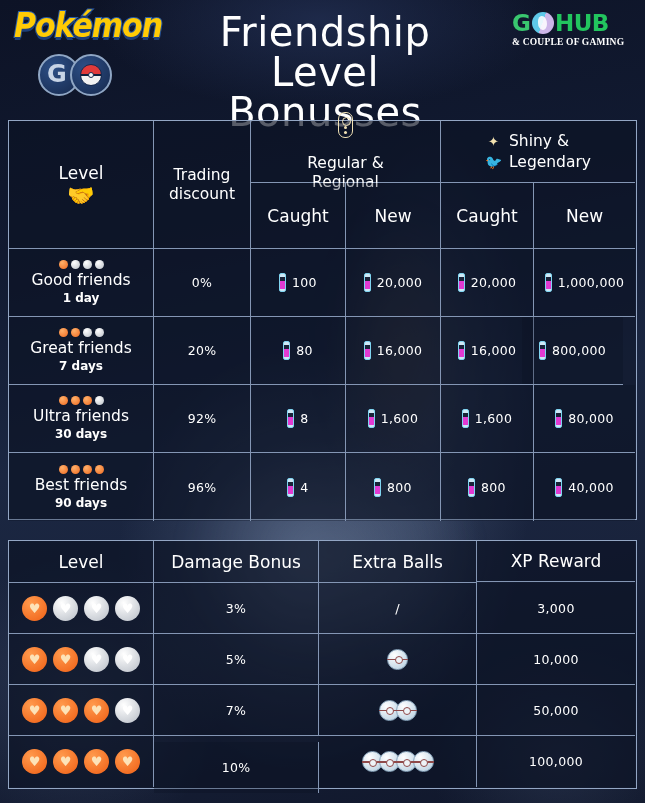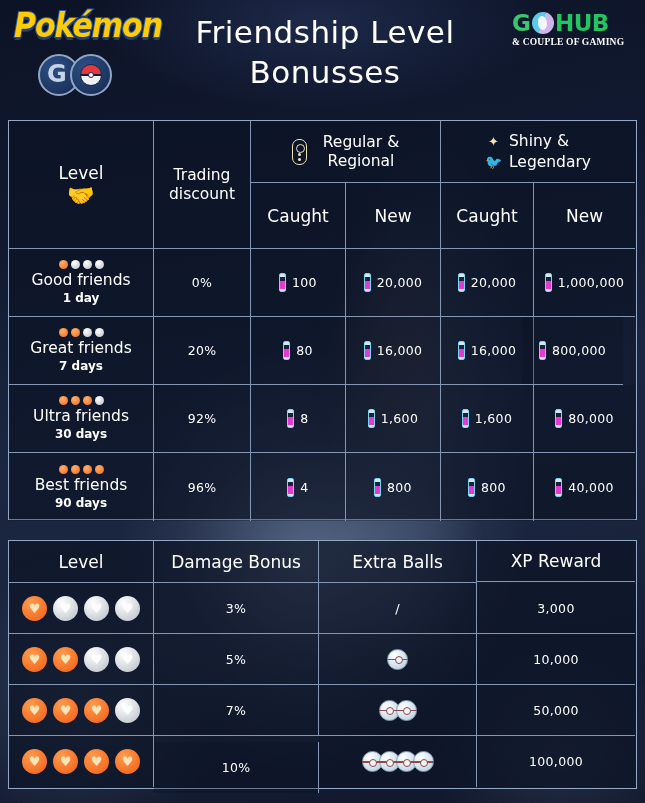--- a/index.html
+++ b/index.html
@@ -108,21 +108,21 @@
   }
 
   #title-block {
     position: absolute;
     left: 160px; top: 12px;
     width: 330px;
     text-align: center;
   }
   #title-line1, #title-line2 {
     color: #ffffff;
-    font-size: 31px;
+    font-size: 40px;
     font-weight: normal;
     letter-spacing: 0.5px;
     line-height: 40px;
     font-family: "DejaVu Sans", sans-serif;
   }
 
   #gohub-logo {
     position: absolute;
     left: 512px; top: 10px;
     width: 126px; height: 42px;
@@ -221,21 +221,21 @@
     border: 1px solid #7fd4f0;
     flex: none;
   }
 
   #handshake {
     font-size: 22px;
     color: #f4e3b0;
     line-height: 22px;
   }
 
-  .icon-hdr { display: flex; align-items: center; gap: 16px; }
+  .icon-hdr { display: flex; align-items: center; gap: 16px; flex-direction: column; }
   #dust-hdr-icon {
     width: 15px; height: 26px;
     border-radius: 7px;
     border: 1.6px solid #f1e2b6;
     position: relative;
     flex: none;
   }
   #dust-hdr-icon::before {
     content: "";
     position: absolute;

